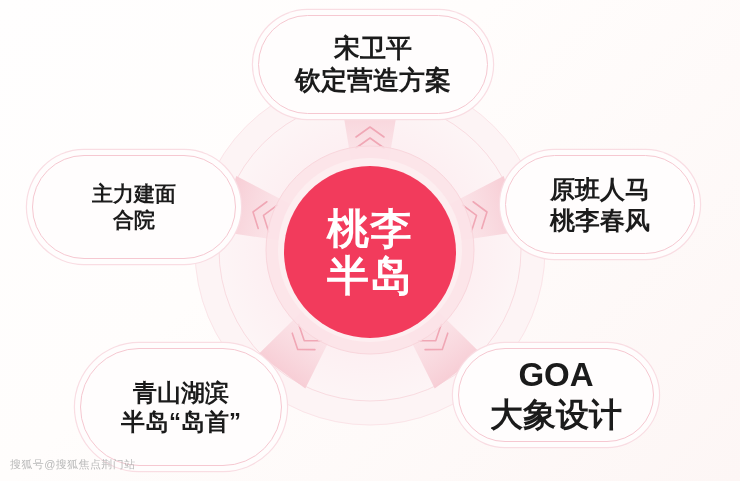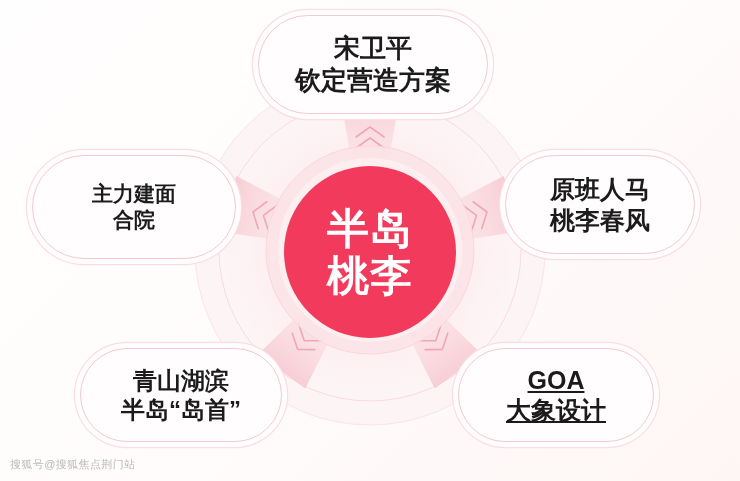--- a/index.html
+++ b/index.html
@@ -98,31 +98,31 @@
     top: 155px;
     width: 190px;
     height: 99px;
   }
   #bubble-right .b-line { font-size: 25px; }
 
   #bubble-bottom-left {
     left: 80px;
     top: 348px;
     width: 202px;
-    height: 94px;
+    height: 118px;
   }
   #bubble-bottom-left .b-line { font-size: 24px; }
 
   #bubble-bottom-right {
     left: 458px;
     top: 348px;
     width: 196px;
     height: 94px;
   }
-  #bubble-bottom-right .b-line { font-size: 25px; text-decoration: underline; }
+  #bubble-bottom-right .b-line { font-size: 33px; }
 
   .sup {
     font-size: 0.62em;
     vertical-align: super;
     line-height: 0;
   }
 
   
   #watermark {
     position: absolute;
@@ -189,22 +189,22 @@
         <path d="M 356 148 L 370 138 L 384 148" fill="none" stroke="#f0a7b5" stroke-width="1.6" stroke-linecap="round" stroke-linejoin="round"></path>
       </g>
     </g>
 
     <circle cx="370" cy="250" r="104" fill="#fce3e7" opacity="0.85"></circle>
     <circle cx="370" cy="250" r="104" fill="none" stroke="#f9d6dc" stroke-width="1"></circle>
     <circle cx="370" cy="250" r="92" fill="#fdeef0"></circle>
   </svg>
 
   <div class="center-hub">
+    <span class="hub-line">桃李</span>
     <span class="hub-line">半岛</span>
-    <span class="hub-line">桃李</span>
   </div>
 
   <div class="bubble" id="bubble-top">
     <span class="b-line">宋卫平</span>
     <span class="b-line">钦定营造方案</span>
   </div>
 
   <div class="bubble" id="bubble-left">
     <span class="b-line">主力建面</span>
     <span class="b-line">合院</span>

